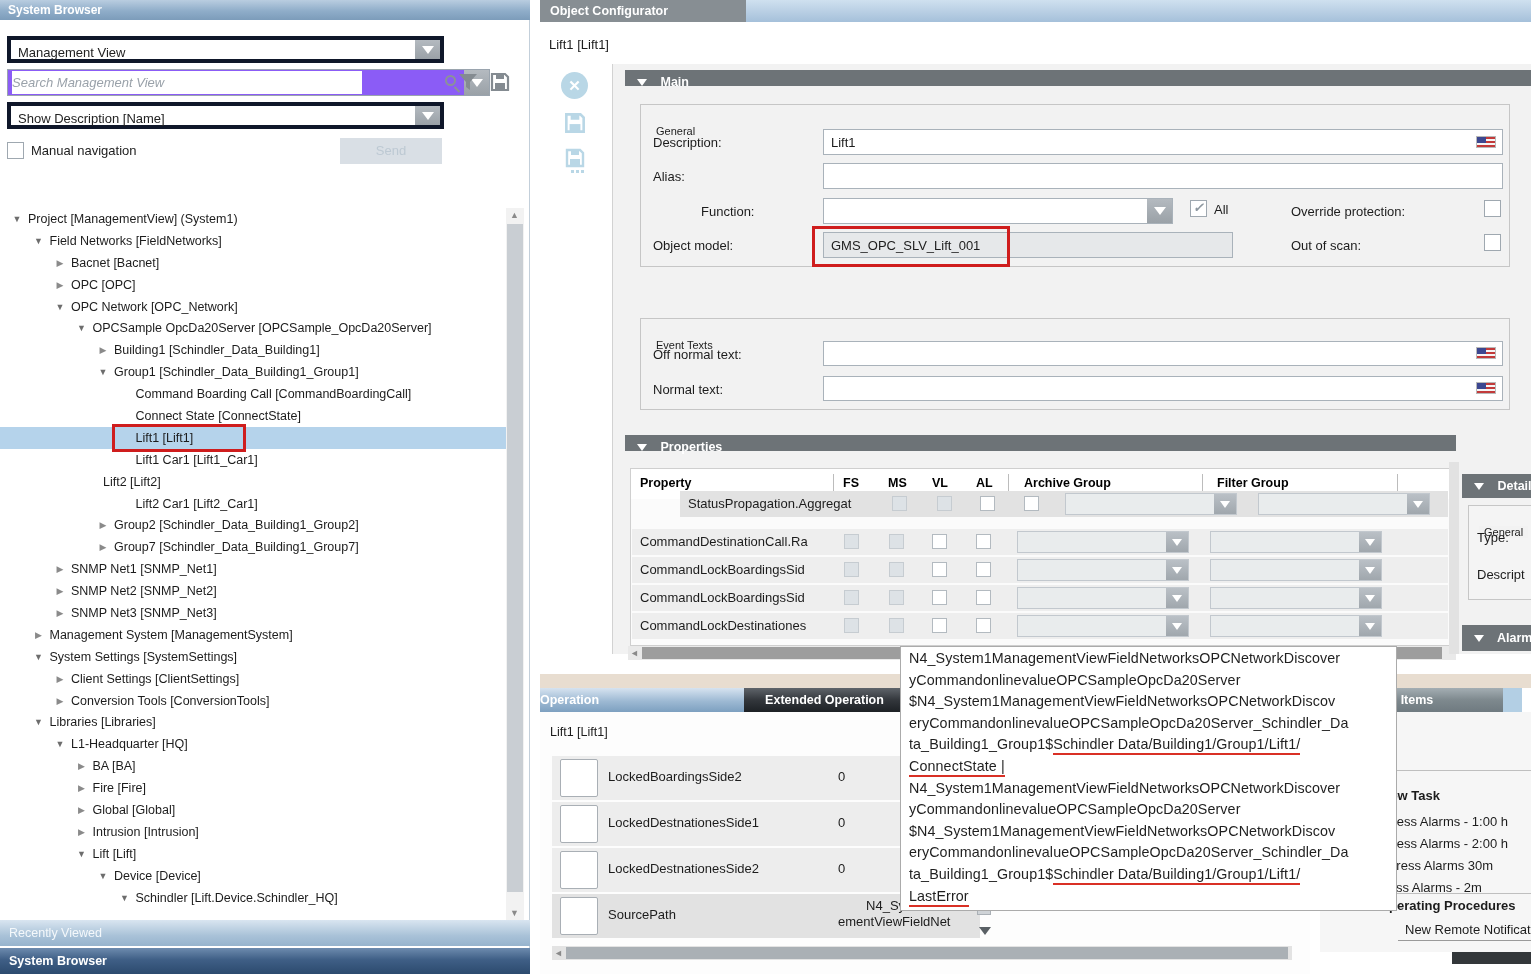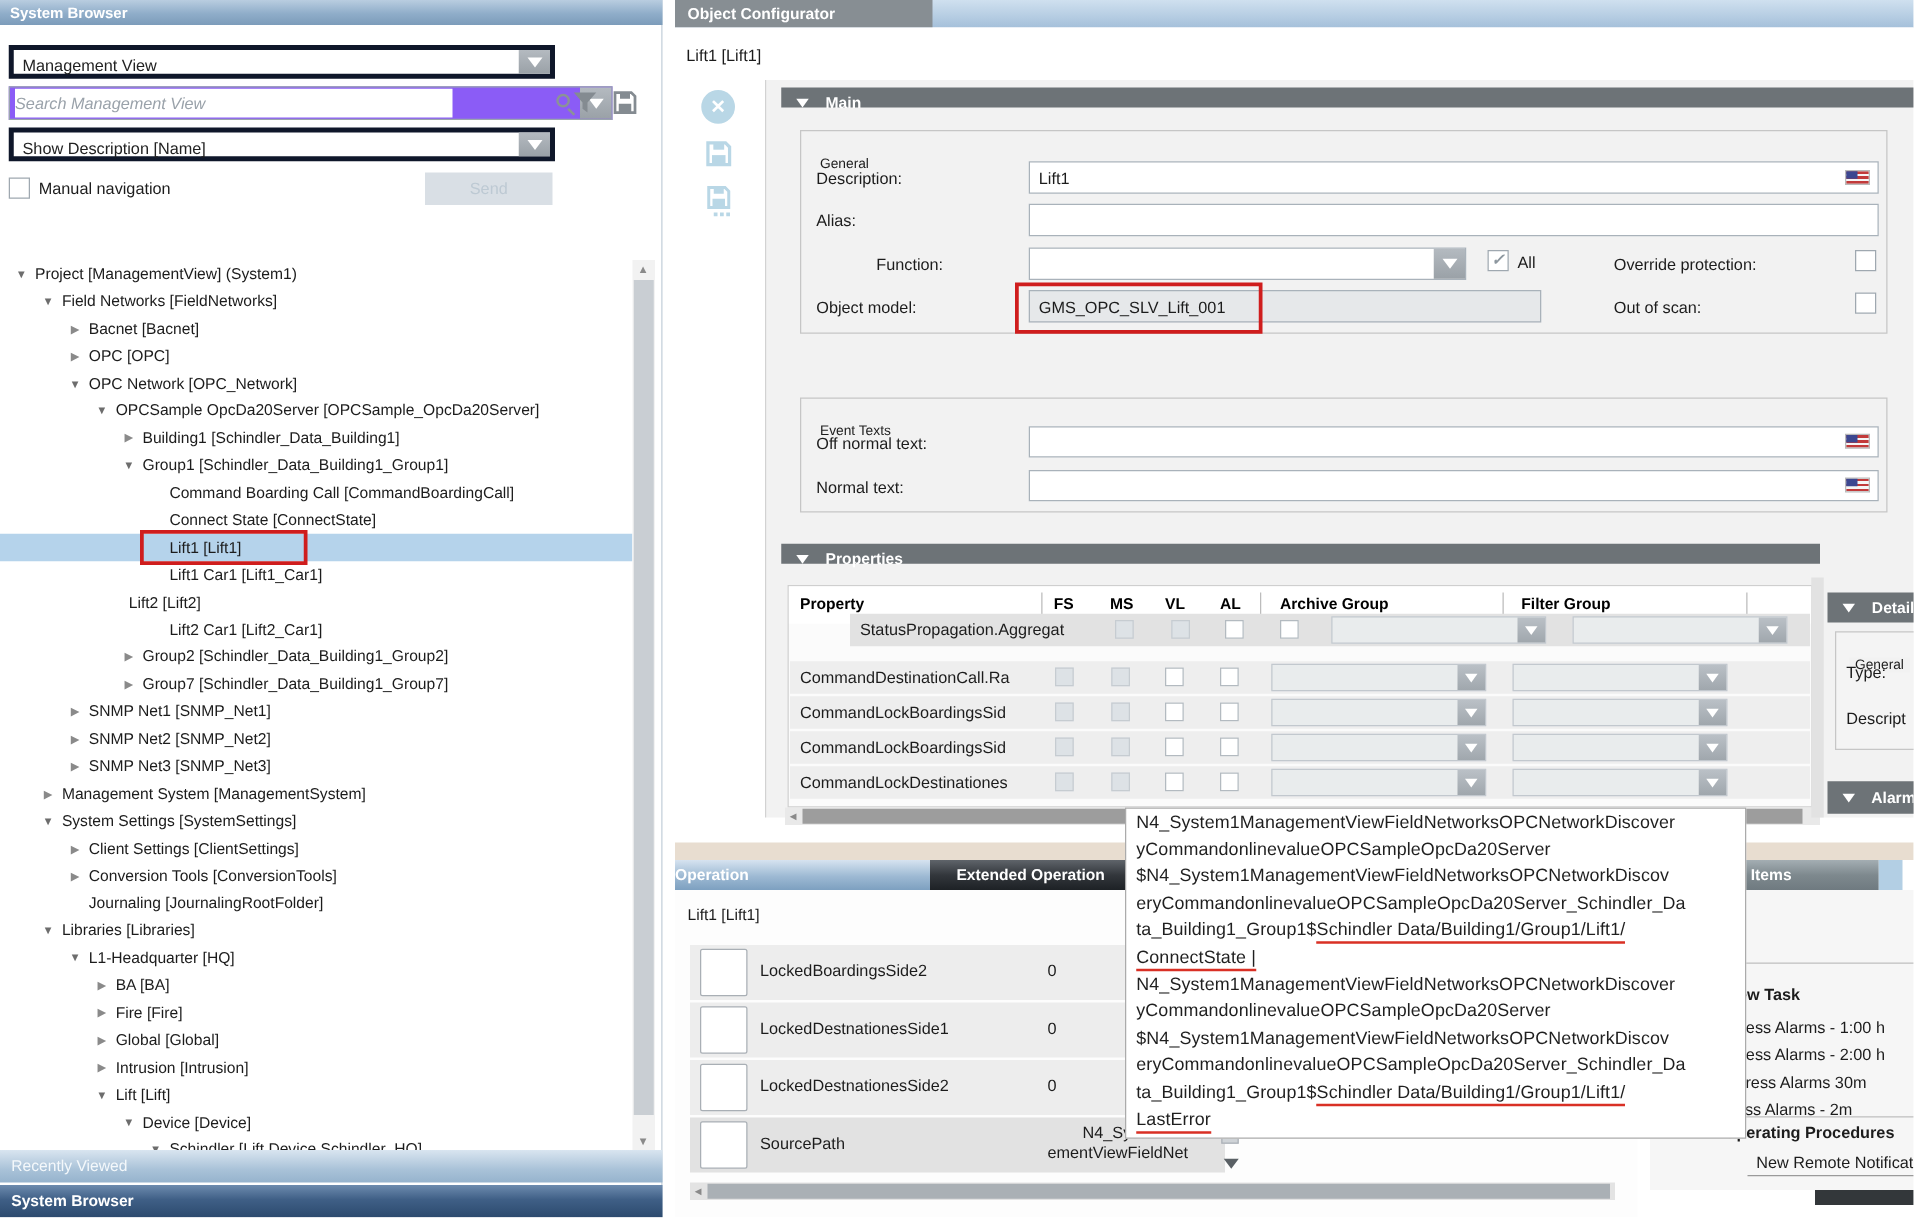--- a/index.html
+++ b/index.html
@@ -272,24 +272,20 @@
           <span class="tree-label">System Settings [SystemSettings]</span>
         </div>
         <div class="tree-row" style="padding-left: 51px;">
           <span class="tree-arrow col">▶</span>
           <span class="tree-label">Client Settings [ClientSettings]</span>
         </div>
         <div class="tree-row" style="padding-left: 51px;">
           <span class="tree-arrow col">▶</span>
           <span class="tree-label">Conversion Tools [ConversionTools]</span>
         </div>
-        <div class="tree-row" style="padding-left: 51px;">
-          <span class="tree-arrow"></span>
-          <span class="tree-label">Journaling [JournalingRootFolder]</span>
-        </div>
         <div class="tree-row" style="padding-left: 29.5px;">
           <span class="tree-arrow">▼</span>
           <span class="tree-label">Libraries [Libraries]</span>
         </div>
         <div class="tree-row" style="padding-left: 51px;">
           <span class="tree-arrow">▼</span>
           <span class="tree-label">L1-Headquarter [HQ]</span>
         </div>
         <div class="tree-row" style="padding-left: 72.5px;">
           <span class="tree-arrow col">▶</span>

